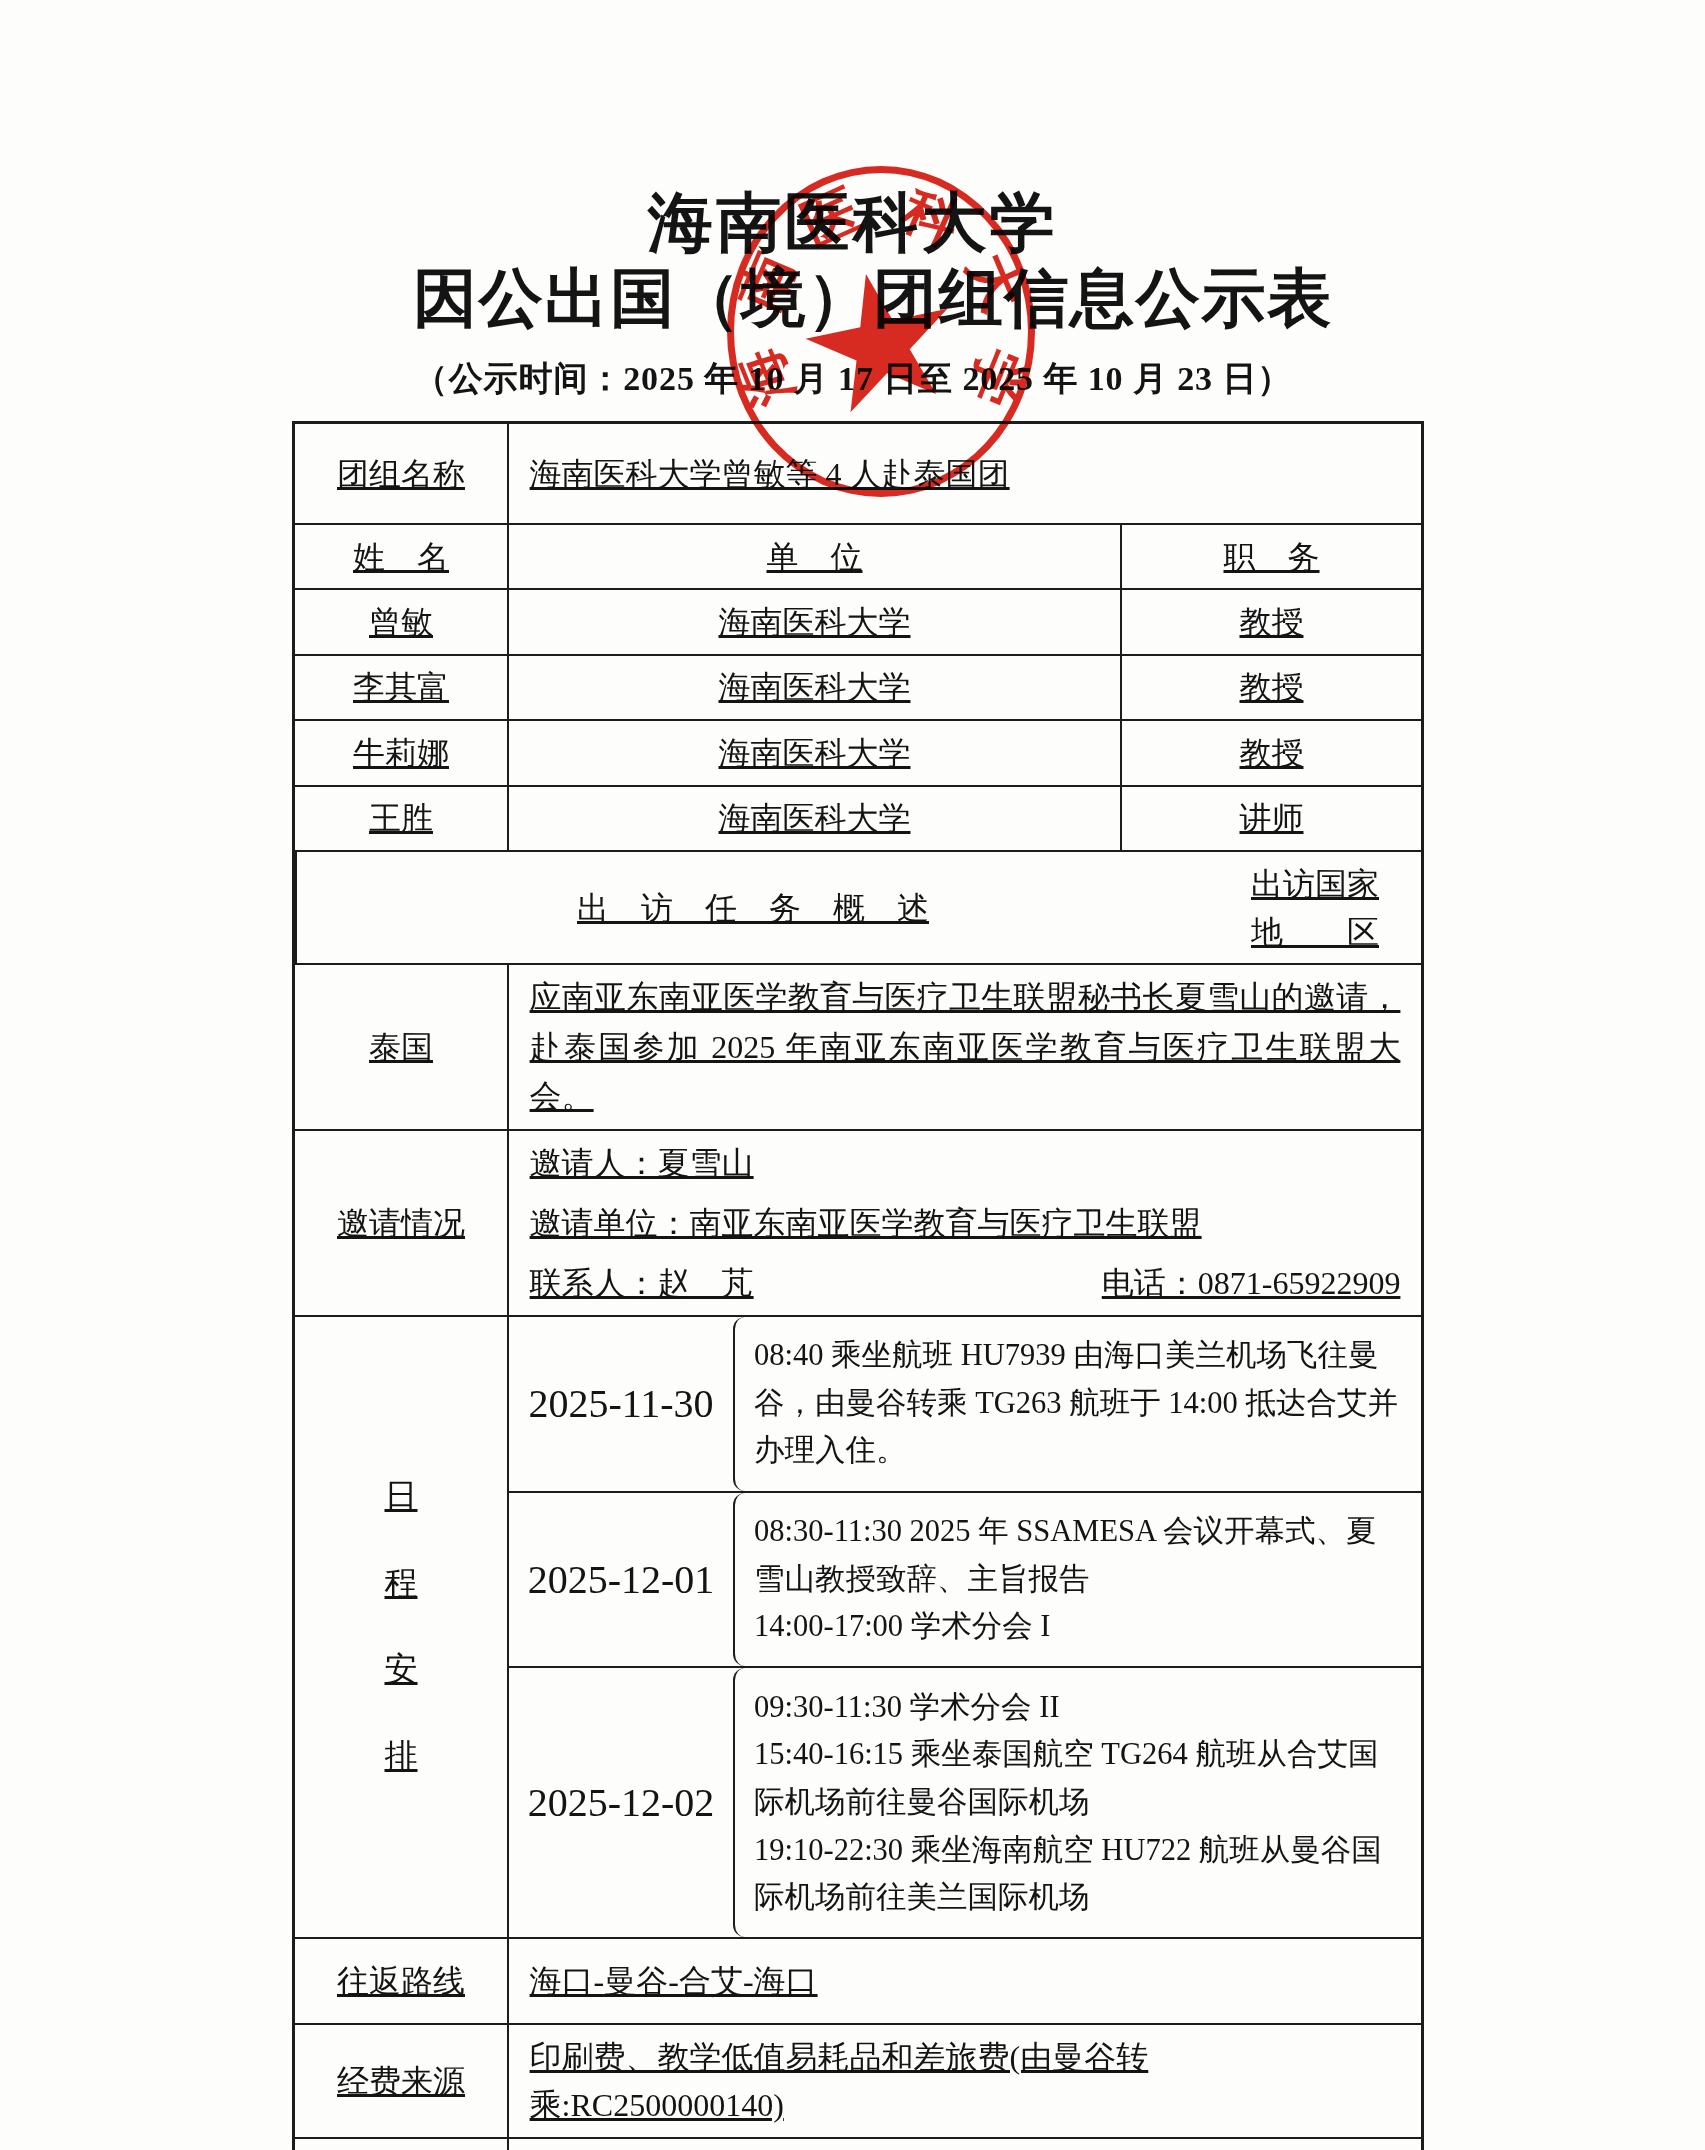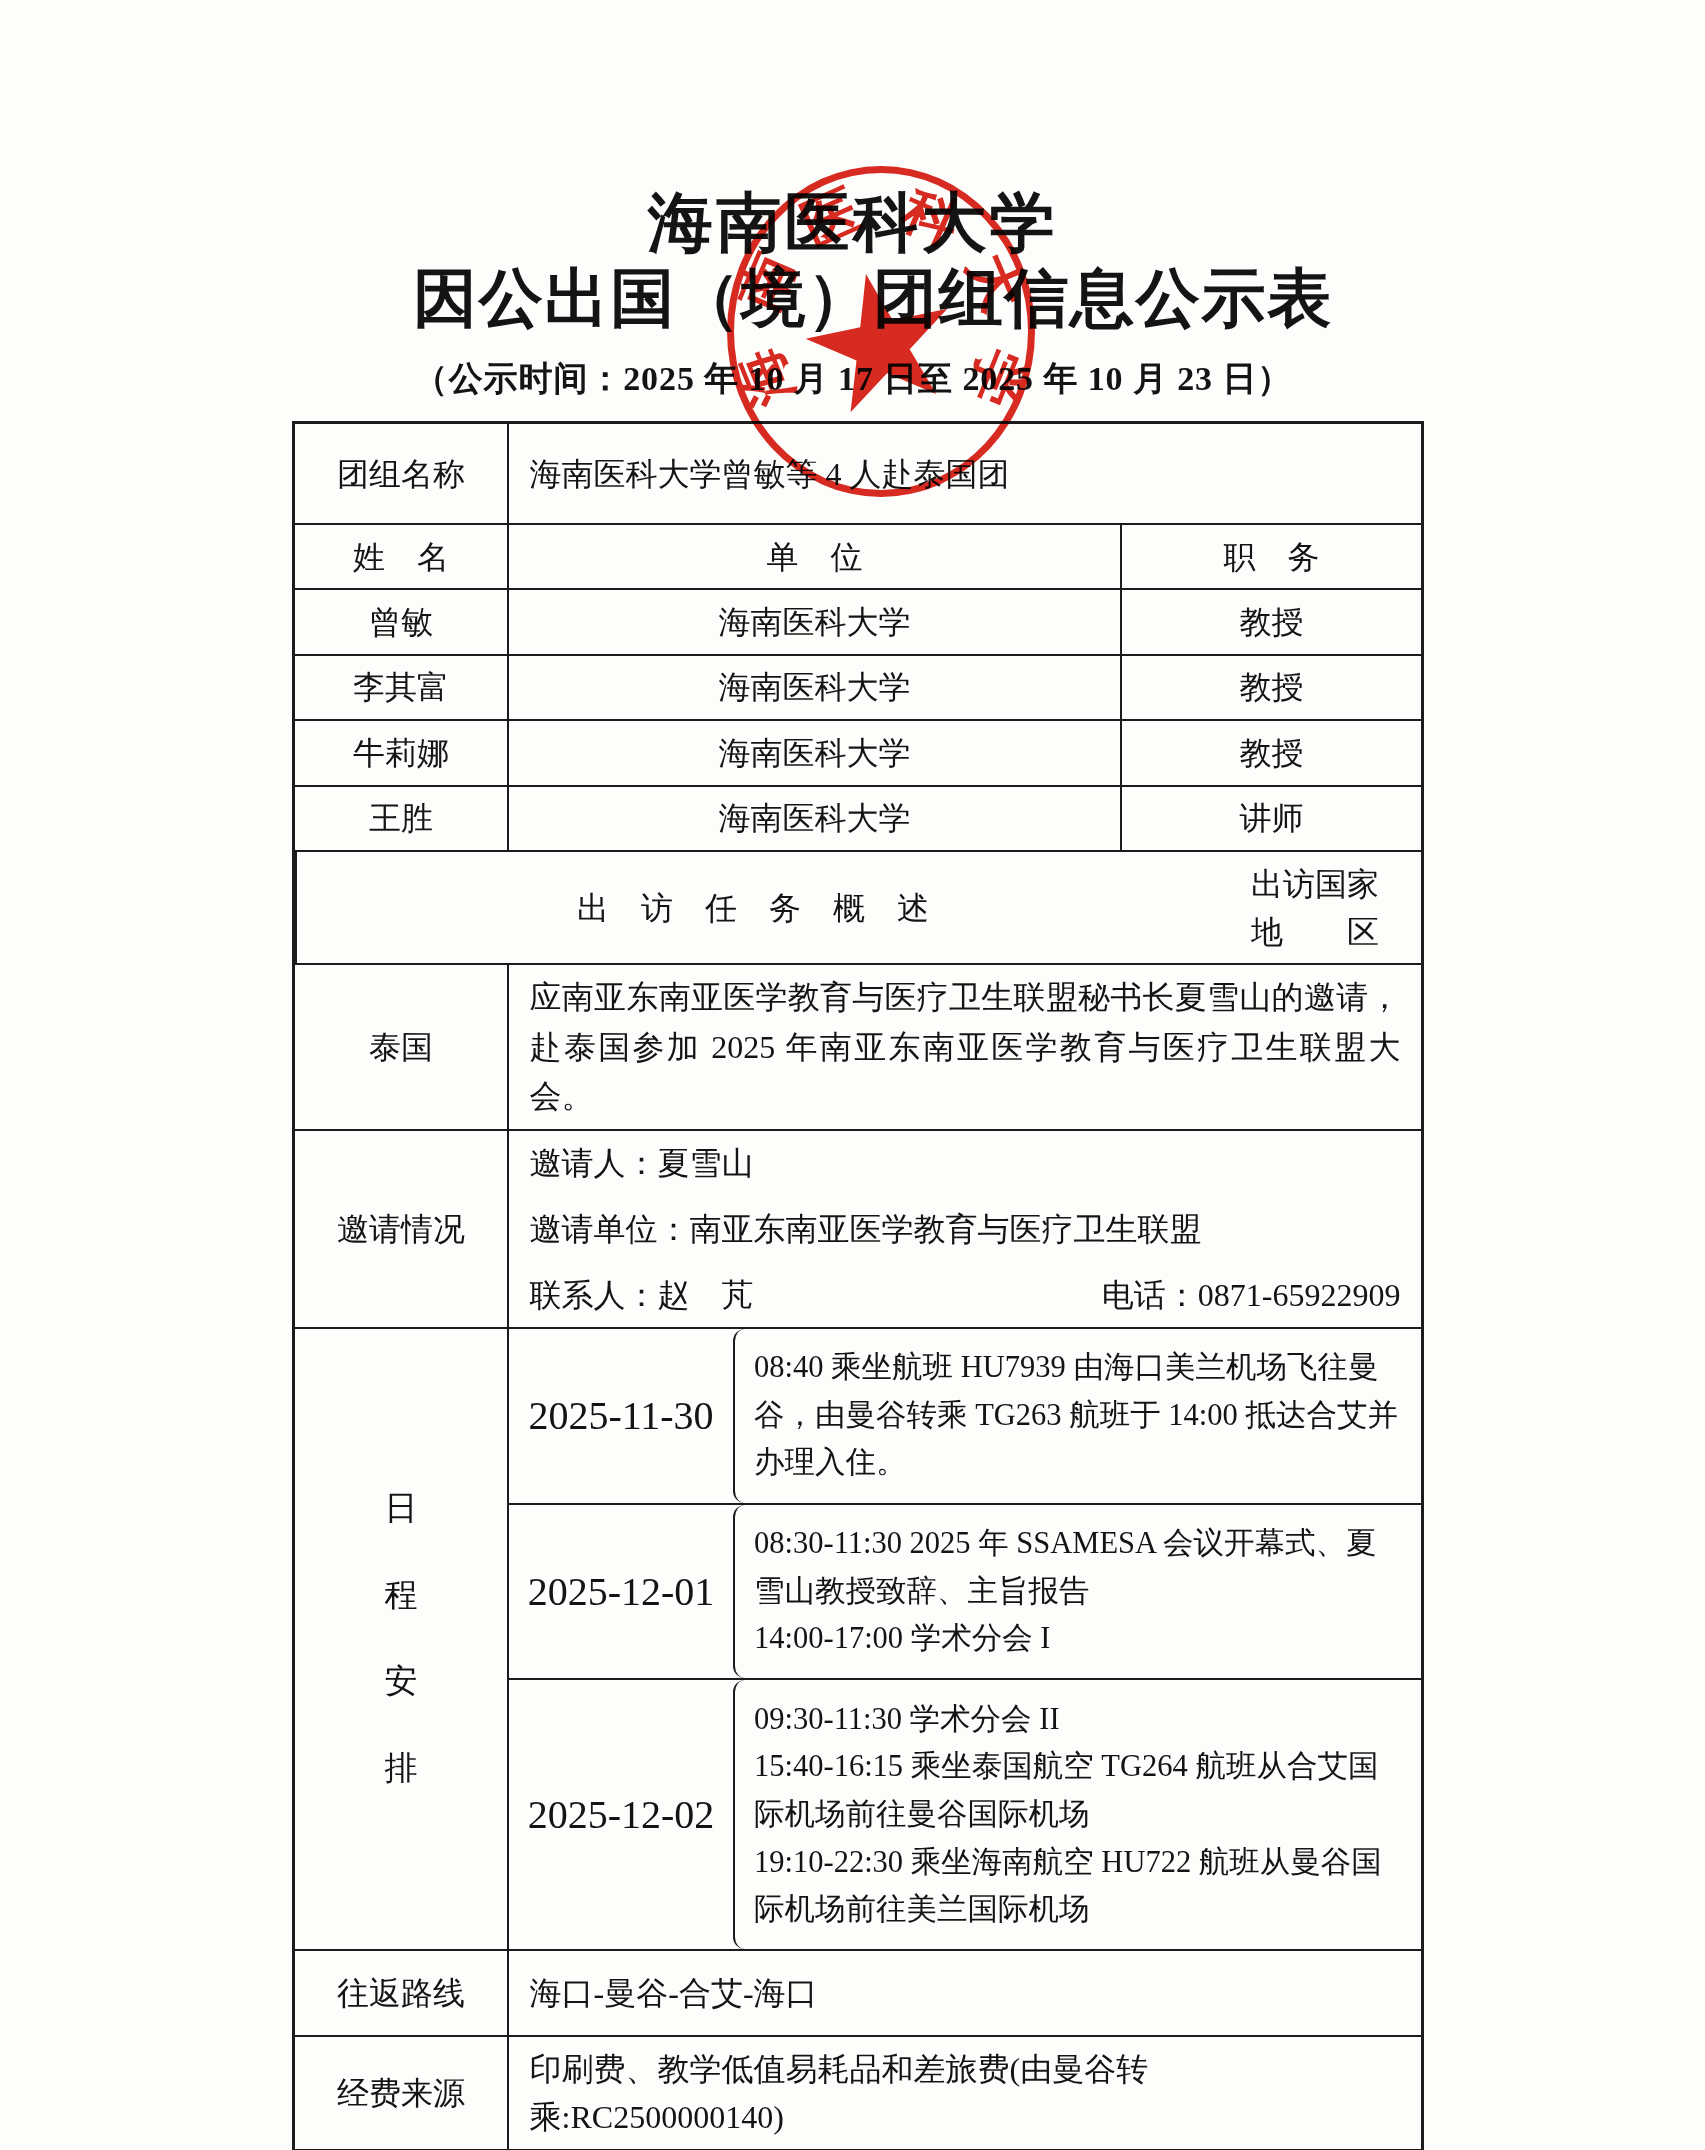--- a/index.html
+++ b/index.html
@@ -35,40 +35,40 @@
     border: 3.4px solid #1c1c1c;
   }
   .trow { display: flex; border-bottom: 2.6px solid #1c1c1c; }
   .trow:last-child { border-bottom: none; }
   .cell {
     box-sizing: border-box;
     display: flex; flex-direction: column;
     align-items: center; justify-content: center;
     text-align: center;
     padding: 7.7px 20.6px;
-    font-size: 32px; line-height: 1.5;
+    font-size: 32px; line-height: 1.5; text-decoration: underline;
   }
   .vline { border-left: 2.2px solid #1c1c1c; }
   .c1 { width: 212px; flex: none; }
   .c3 { width: 301px; flex: none; }
   .cmid { flex: 1; min-width: 0; }
   .left { align-items: flex-start; text-align: left; }
   .r-group { min-height: 99px; }
   .r-head  { min-height: 58px; }
   .r-member{ min-height: 58px; }
   .r-dest  { min-height: 82px; }
   .r-country { min-height: 97px; }
   .r-invite { min-height: 128px; }
   .r-route { min-height: 84px; }
   .r-fund  { min-height: 84px; }
   .r-budget{ min-height: 69px; }
 
   .mission-text { text-align: justify; line-height: 1.55; }
 
-  .invite-cell { gap: 18px; justify-content: center; }
+  .invite-cell { gap: 12px; justify-content: center; }
   .invite-line { width: 100%; }
   .invite-line-flex { width: 100%; display: flex; align-items: baseline; }
   .invite-phone { margin-left: auto; }
 
   
   .sched-right { flex: 1; min-width: 0; display: flex; flex-direction: column; }
   .sched-sub { display: flex; border-bottom: 2.6px solid #1c1c1c; }
   .sched-sub:last-child { border-bottom: none; }
   .sdate {
     box-sizing: border-box; width: 224px; flex: none;

